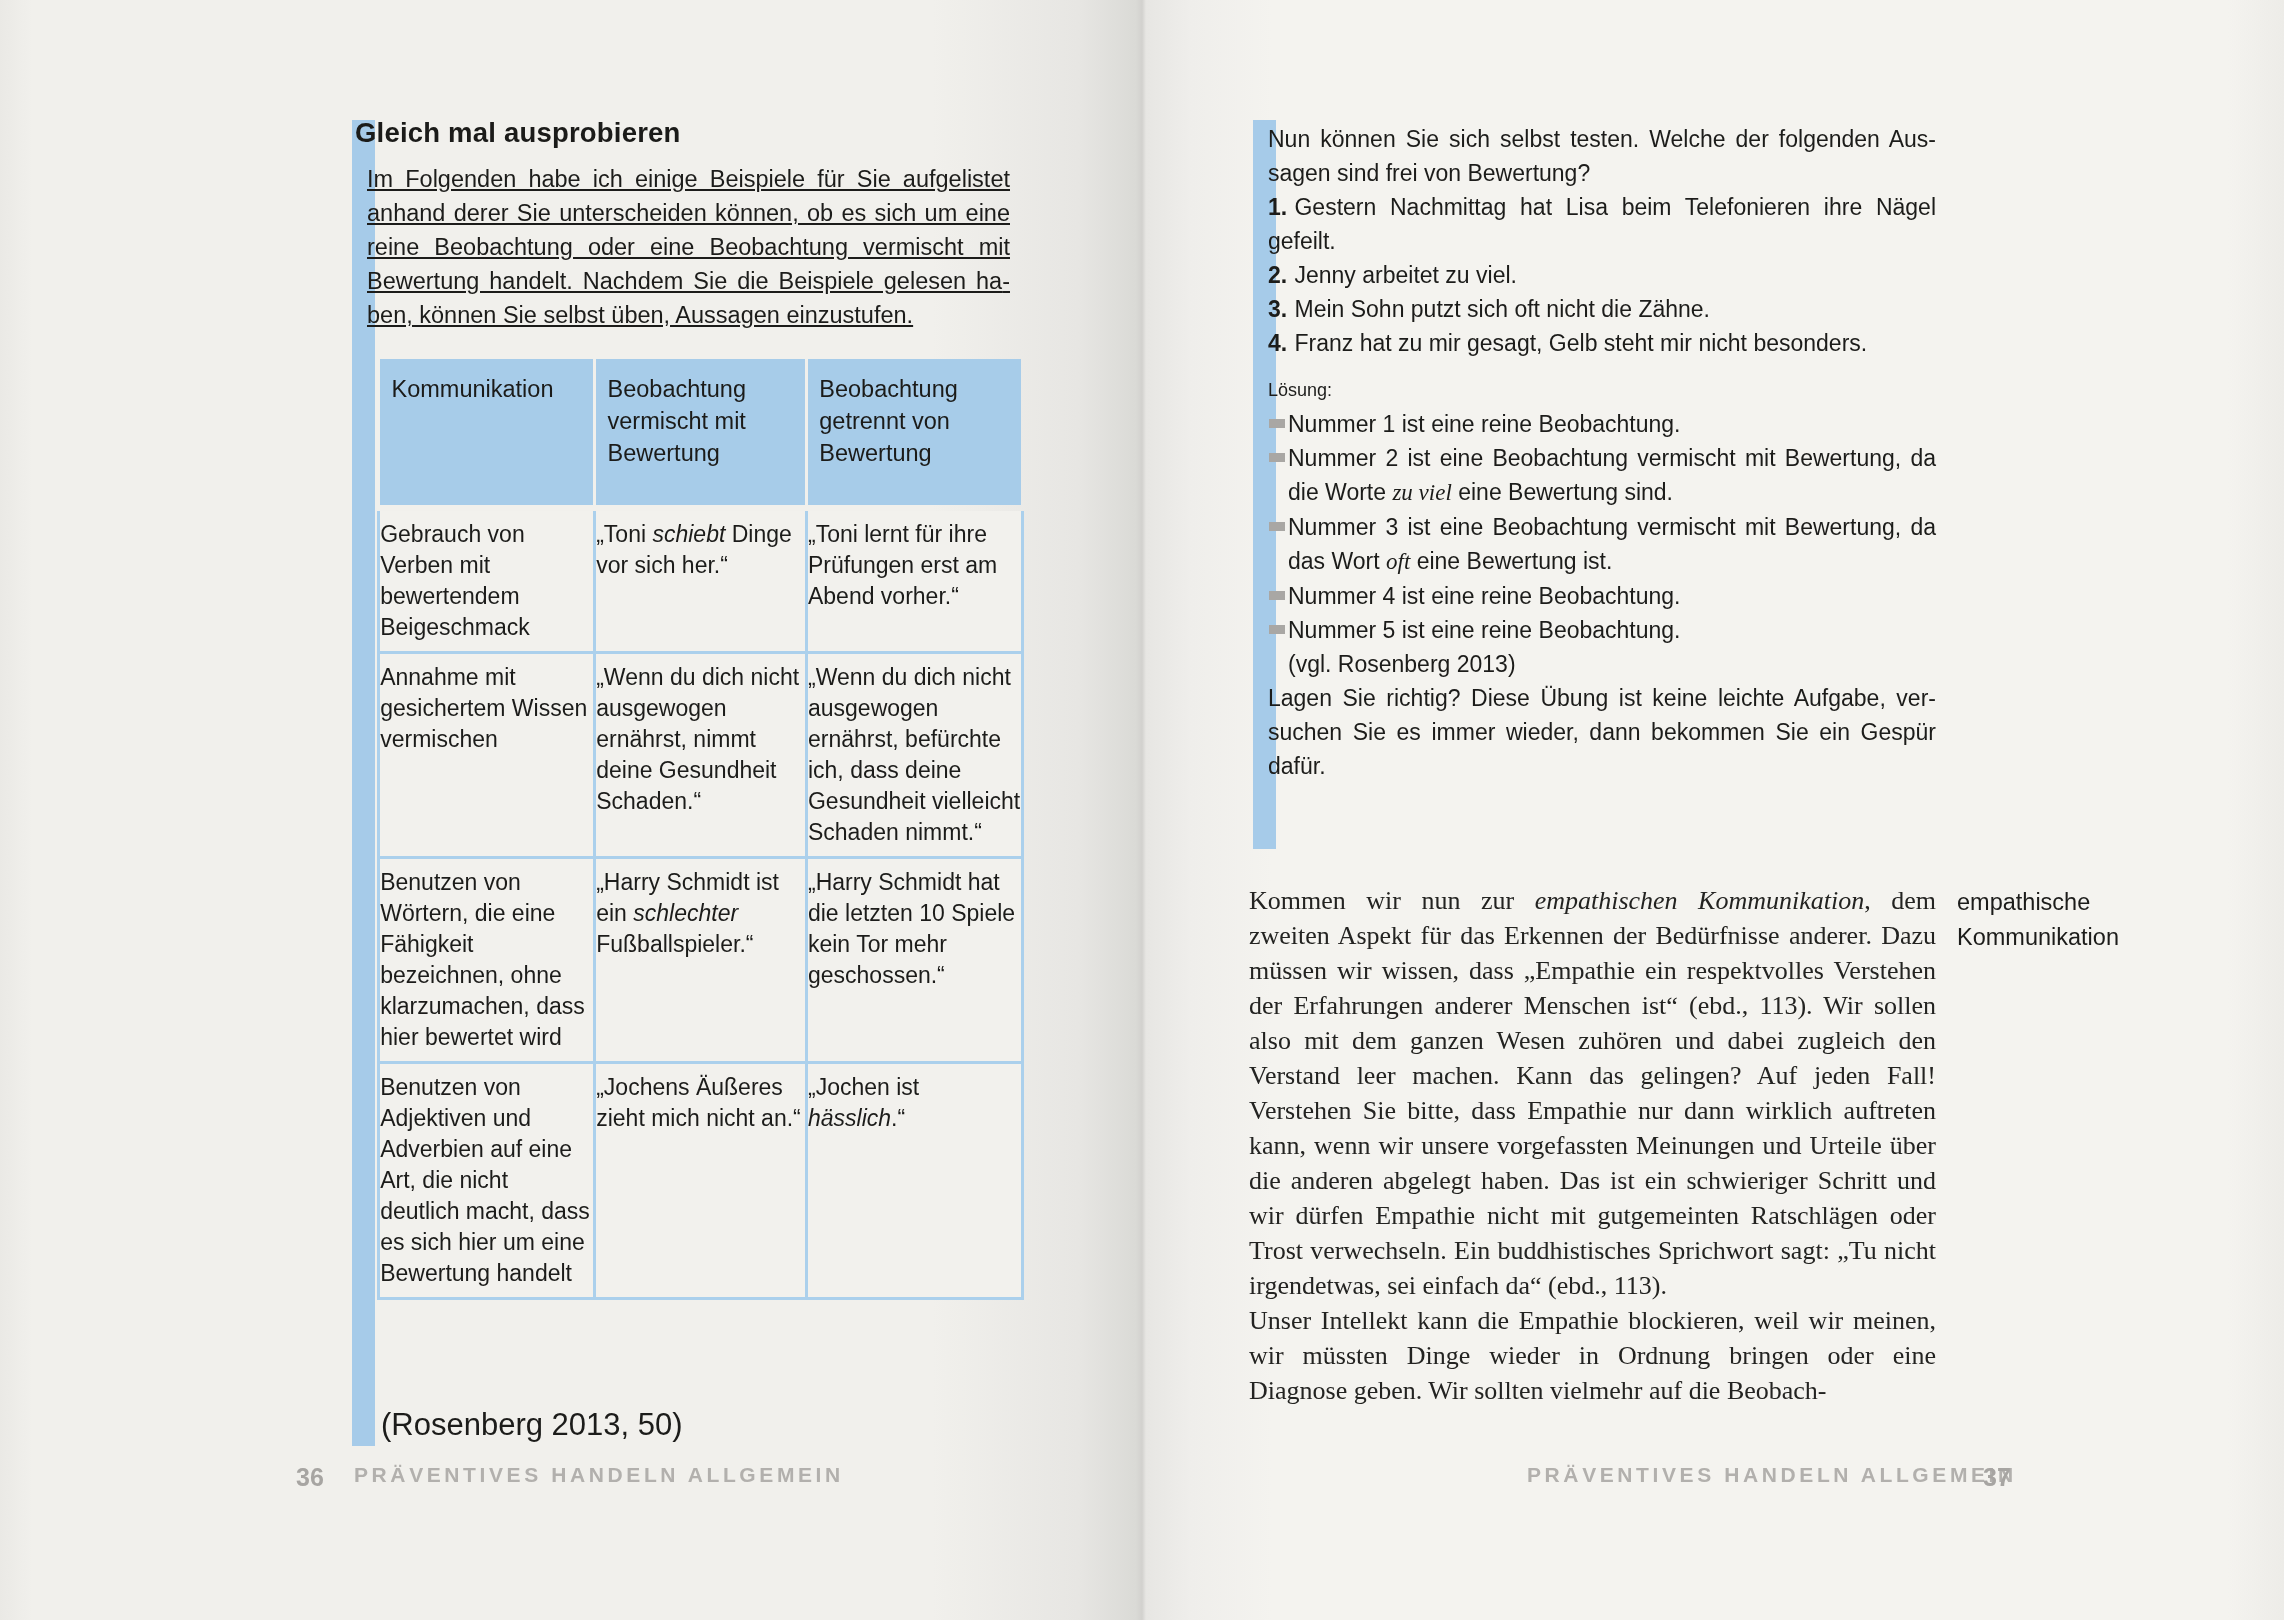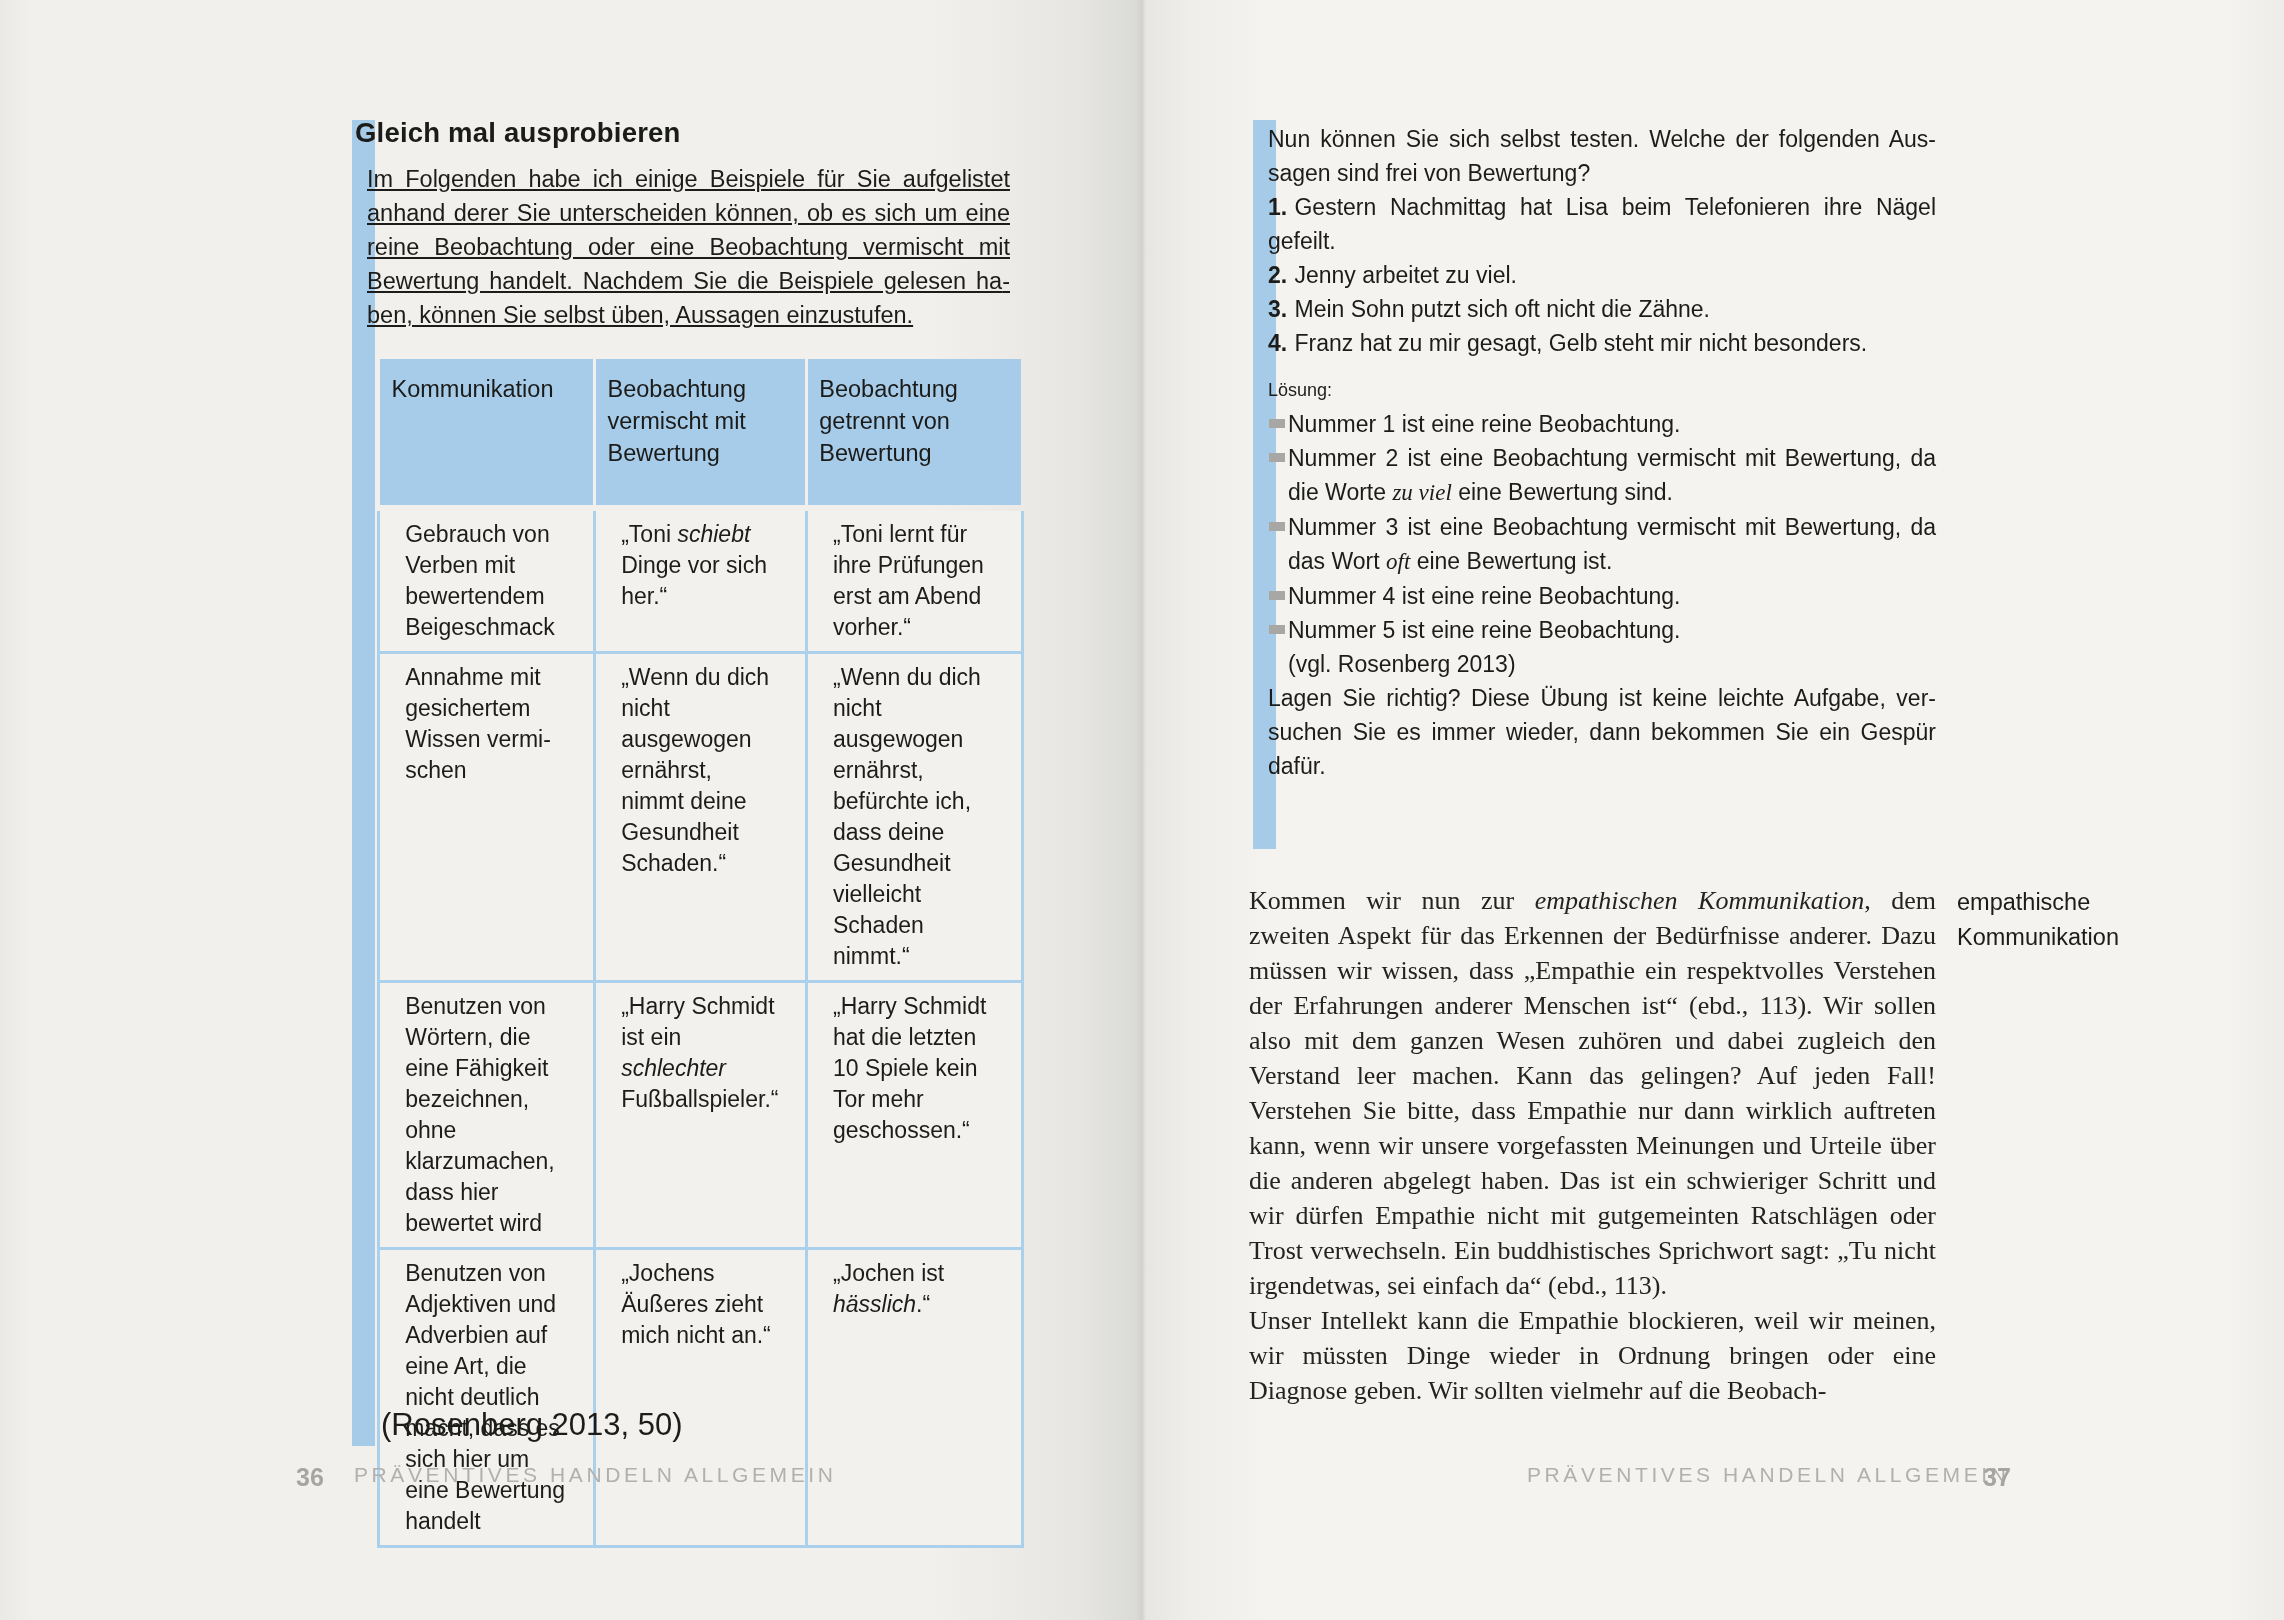--- a/index.html
+++ b/index.html
@@ -36,21 +36,21 @@
   .th{
     background:#a7cce9;height:146px;box-sizing:border-box;
     padding:13.8px 11.3px;font-size:23.5px;line-height:32px;color:#1b1b19;
   }
   .tbody{
     margin-top:5.7px;background:#abd0ec;padding:0 3.2px 3.2px 3.2px;
     display:grid;grid-template-columns:1fr .98fr 1fr;gap:3.2px;
   }
   .td{
     background:#f2f1ed;box-sizing:border-box;
-    padding:8px 25px;font-size:23px;line-height:31px;color:#1c1c1a;
+    padding:8px 0;font-size:23px;line-height:31px;color:#1c1c1a;
   }
   .citation{position:absolute;left:381px;top:1407px;margin:0;font-size:31px;color:#1c1c1a;}
 
   
   .quiz{position:absolute;left:1268px;top:122px;width:668px;}
   .quiz p{margin:0;}
   .q-intro,.q-item,.q-outro{font-size:23px;line-height:34px;text-align:justify;text-align-last:left;}
   .q-num{font-weight:bold;margin-right:7.3px;}
   .sol-label{font-size:18px;line-height:34px;margin-top:13px !important;}
   .sol{
@@ -71,21 +71,21 @@
   .it{font-style:italic;}
   .ser-it{font-family:"Liberation Serif","DejaVu Serif",serif;font-style:italic;}
 
   .margin-note{
     position:absolute;left:1957px;top:885px;
     font-size:23.5px;line-height:35px;color:#1c1c1a;
   }
 
   .footer span{position:absolute;top:1463px;}
   .pagenum{font-size:25px;font-weight:bold;color:#a7a5a2;}
-  .running-head{font-size:21px;font-weight:normal;letter-spacing:3.6px;color:#b2b0ad;white-space:nowrap;}
+  .running-head{font-size:21px;font-weight:bold;letter-spacing:3.6px;color:#b2b0ad;white-space:nowrap;}
   .pn-left{left:296px;}
   .rh-left{left:354px;}
   .rh-right{left:1527px;}
   .pn-right{left:1957px;padding-left:26px;}
 </style>
 </head>
 <body>
 
 <div class="spread">
 

